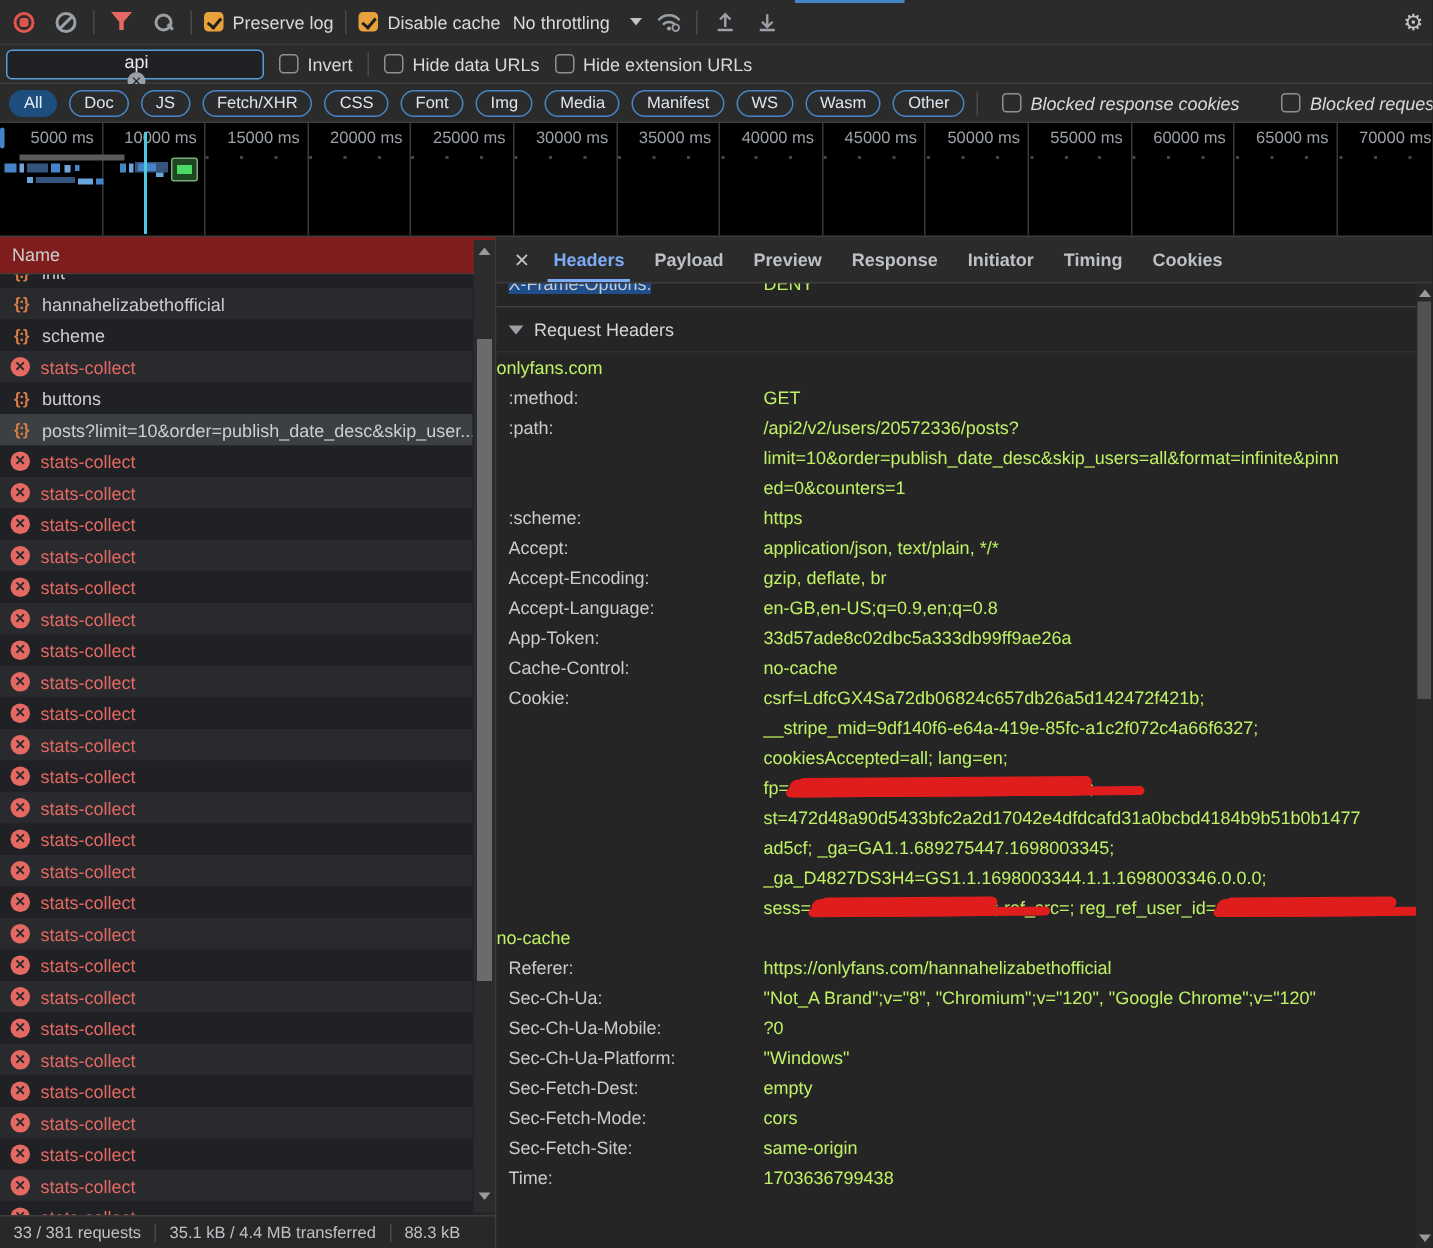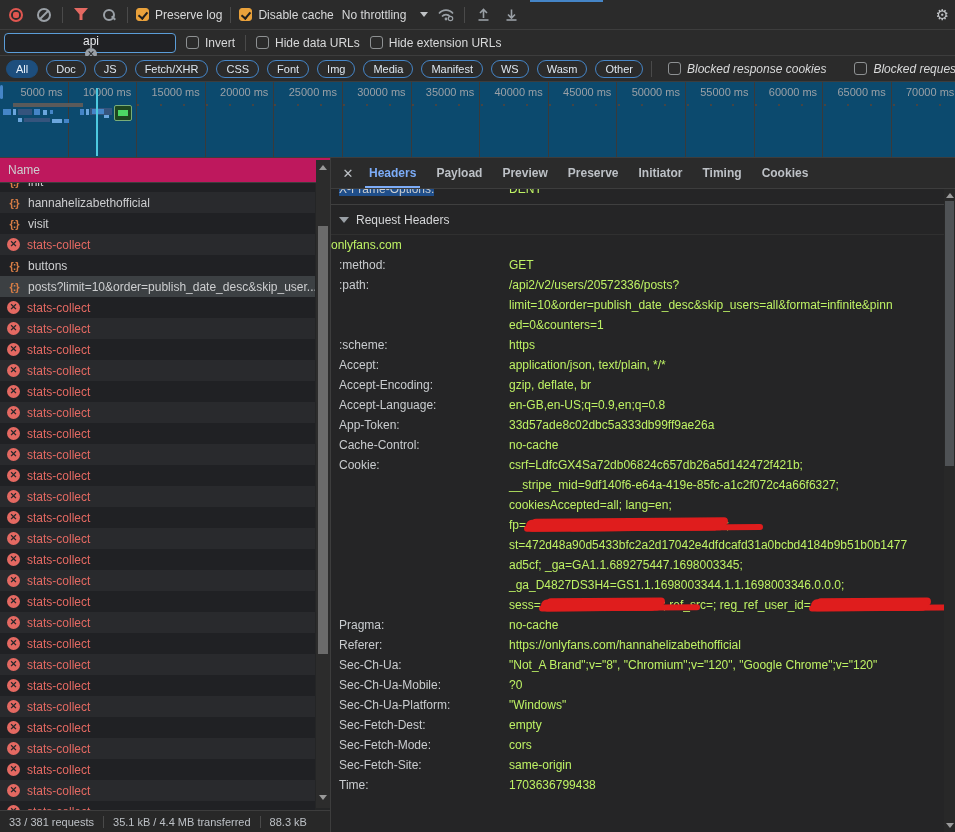--- a/index.html
+++ b/index.html
@@ -34,32 +34,32 @@
   .filter-input .q { flex:1; color:#e8eaed; }
   .clear-x { width:12px; height:12px; border-radius:50%; background:#9aa0a6; color:#202124; font-size:9px; line-height:12px; text-align:center; cursor:pointer; flex:none; }
 
   
   .chips-row { position:absolute; left:0; top:56px; width:955px; height:26px; background:#2b2b2b; border-bottom:1px solid #3d3d3d; display:flex; align-items:center; padding:0 6px; gap:8px; }
   .chip { height:18px; padding:0 9px; display:flex; align-items:center; border-radius:9px; border:1px solid #4585c7; color:#dde6ef; font-size:11px; cursor:pointer; white-space:nowrap; }
   .chip.selected { background:#1d4e7d; border-color:#1d4e7d; color:#e8f1fb; }
   .chips-row .chk { font-size:12px; margin-left:6px;font-style:italic; }
 
   
-  .timeline { position:absolute; left:0; top:82px; width:955px; height:76px; background:#0c4a6e; border-bottom:1px solid #3d3d3d; overflow:hidden; white-space:nowrap; }
+  .timeline { position:absolute; left:0; top:82px; width:955px; height:76px; background:#000000; border-bottom:1px solid #3d3d3d; overflow:hidden; white-space:nowrap; }
   .tick { display:inline-block; width:68.6px; height:76px; border-right:1px solid #3a3a3a; vertical-align:top; text-align:right; padding:4px 5px 0 0; color:#9aa0a6; font-size:11px; }
   .tl-bar { position:absolute; }
   .tl-cursor { position:absolute; top:6px; width:2px; height:68px; background:#4dc9e0; }
   .tl-selbox { position:absolute; border:1px solid #79ad79; background:#1e4620; border-radius:2px; }
   .tl-selbox::after { content:""; position:absolute; left:3px; top:4px; right:3px; bottom:4px; background:#4cd964; }
   .tl-marker { position:absolute; left:0; top:3px; width:3px; height:14px; background:#4585c7; border-radius:2px; }
   .tl-dot { position:absolute; width:2px; height:2px; background:#454545; }
 
   
   .left-panel { position:absolute; left:0; top:158px; width:331px; height:652px; background:#242526; border-right:1px solid #3d3d3d; }
-  .col-header { height:25px; background:#be185d; border-bottom:1px solid #3d3d3d; display:flex; align-items:center; padding-left:8px; color:#cdced0; }
+  .col-header { height:25px; background:#7f1d1d; border-bottom:1px solid #3d3d3d; display:flex; align-items:center; padding-left:8px; color:#cdced0; }
   .req-list { position:absolute; left:0; top:25px; right:15px; bottom:0; overflow:hidden; }
   .req-row { height:21px; display:flex; align-items:center; gap:7px; padding-left:7px; white-space:nowrap; overflow:hidden; cursor:pointer; }
   .req-row.dark { background:#202124; }
   .req-row.light { background:#292a2d; }
   .req-row.selected { background:#3c4043; }
   .req-row .lbl { color:#cdced0; }
   .req-row.error .lbl { color:#e46962; }
   .ic-json { color:#d77d45; font-size:11px; font-weight:bold; letter-spacing:-1px; flex:none; width:14px; text-align:center; }
   .ic-err { width:13px; height:13px; border-radius:50%; background:#e46962; color:#26282b; font-size:9px; font-weight:bold; line-height:13px; text-align:center; flex:none; }
   
@@ -216,21 +216,21 @@
       <div class="req-row dark" style="margin-top: -12px;">
         <span class="ic-json">{:}</span>
         <span class="lbl">init</span>
       </div>
       <div class="req-row light">
         <span class="ic-json">{:}</span>
         <span class="lbl">hannahelizabethofficial</span>
       </div>
       <div class="req-row dark">
         <span class="ic-json">{:}</span>
-        <span class="lbl">visit</span>
+        <span class="lbl">scheme</span>
       </div>
       <div class="req-row light error">
         <span class="ic-err">✕</span>
         <span class="lbl">stats-collect</span>
       </div>
       <div class="req-row dark">
         <span class="ic-json">{:}</span>
         <span class="lbl">buttons</span>
       </div>
       <div class="req-row light selected">
@@ -353,21 +353,21 @@
     <span>88.3 kB</span>
   </div>
 
 <div class="right-panel">
   <div class="tabbar">
     <span class="close-x">✕</span>
     <span id="dtabs-host" style="display:flex;font-weight:bold;">
         <span class="dtab active">Headers</span>
         <span class="dtab">Payload</span>
         <span class="dtab">Preview</span>
-        <span class="dtab">Preserve</span>
+        <span class="dtab">Response</span>
         <span class="dtab">Initiator</span>
         <span class="dtab">Timing</span>
         <span class="dtab">Cookies</span>
       </span>
   </div>
   <div class="dcontent" id="dcontent">
       <div class="hrow clipped">
         <span class="hname"><span class="selhl">X-Frame-Options:</span></span>
         <span class="hval">DENY</span>
       </div>
@@ -438,21 +438,20 @@
           <div>__stripe_mid=9df140f6-e64a-419e-85fc-a1c2f072c4a66f6327;</div>
           <div>cookiesAccepted=all; lang=en;</div>
           <div>fp=<span class="redact" style="width: 200px;"></span>;</div>
           <div>st=472d48a90d5433bfc2a2d17042e4dfdcafd31a0bcbd4184b9b51b0b1477</div>
           <div>ad5cf; _ga=GA1.1.689275447.1698003345;</div>
           <div>_ga_D4827DS3H4=GS1.1.1698003344.1.1.1698003346.0.0.0;</div>
           <div>sess=<span class="redact" style="width: 122px;"></span>; ref_src=; reg_ref_user_id=<span class="redact" style="width: 118px;"></span></div>
         </span>
       </div>
       <div class="hrow">
-        <span class="hname">Pragma:</span>
         <span class="hval">
           <div>no-cache</div>
         </span>
       </div>
       <div class="hrow">
         <span class="hname">Referer:</span>
         <span class="hval">
           <div>https://onlyfans.com/hannahelizabethofficial</div>
         </span>
       </div>

